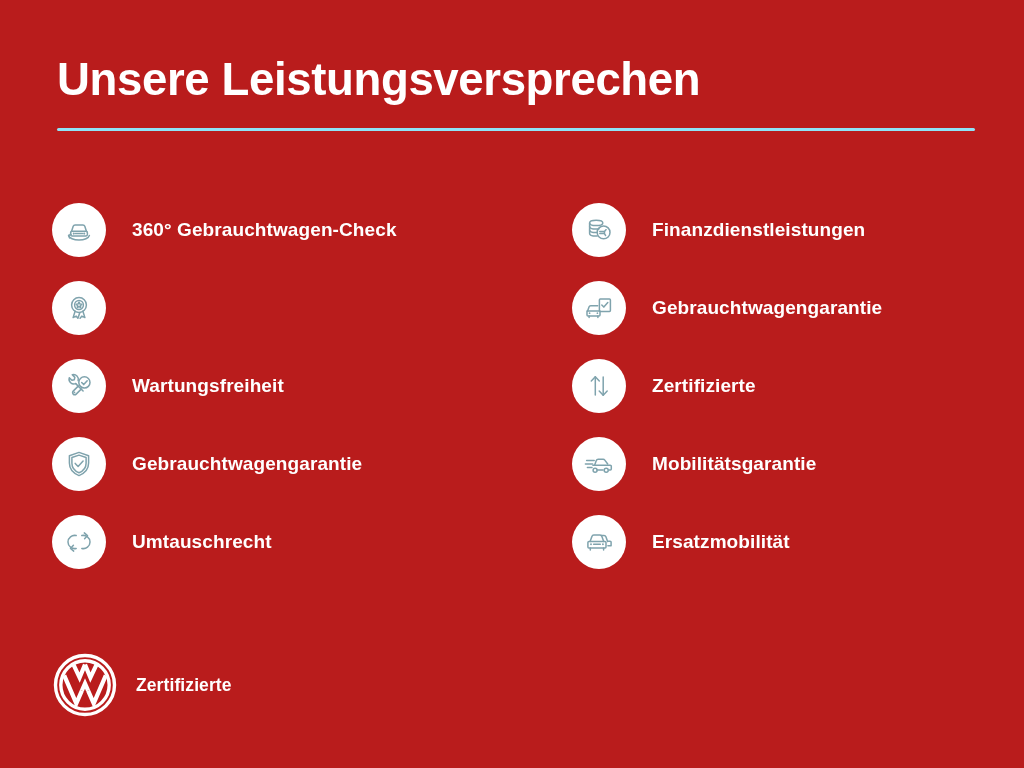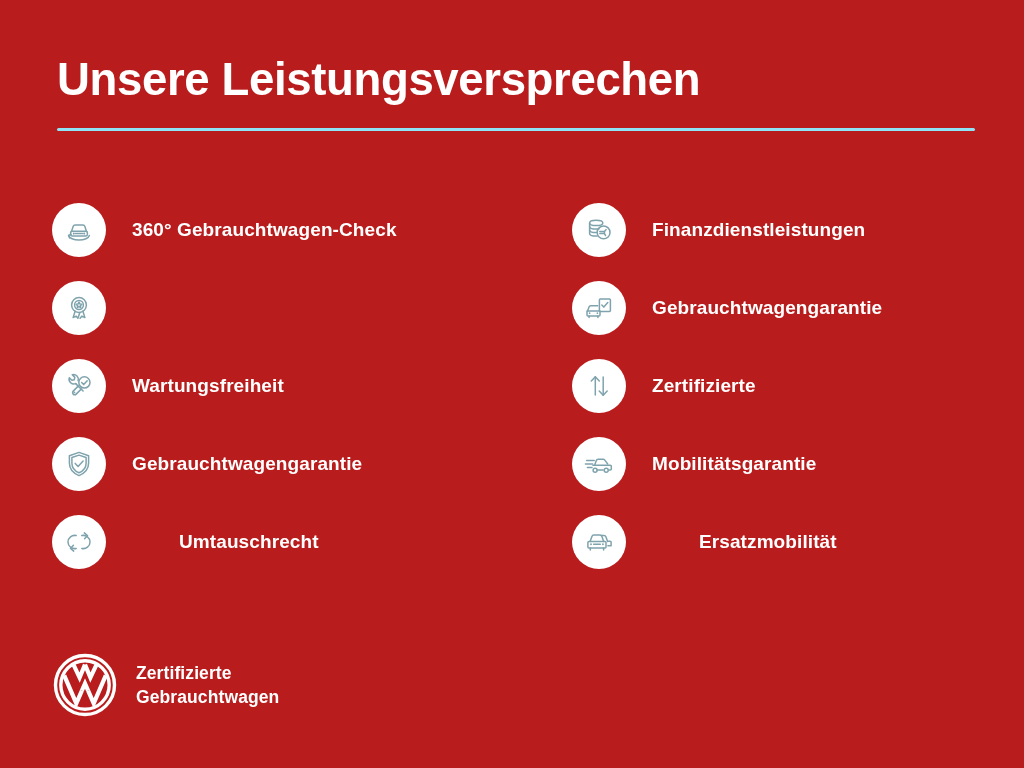--- a/index.html
+++ b/index.html
@@ -69,21 +69,21 @@
   #promise-column-left  { left: 52px; }
   #promise-column-right { left: 572px; }
 
   .promise-item {
     position: relative;
     height: 54px;
     margin-bottom: 24px;
     display: flex;
     align-items: center;
   }
-  .promise-item:last-child { margin-bottom: 0; gap: 47px; }
+  .promise-item:last-child { margin-bottom: 0; }
 
   .promise-icon {
     flex: 0 0 auto;
     width: 54px;
     height: 54px;
     border-radius: 50%;
     background: #ffffff;
     display: flex;
     align-items: center;
     justify-content: center;
@@ -316,17 +316,16 @@
         <circle class="vw-ring" cx="33" cy="33" r="24.2" stroke-width="2.6"></circle>
         <path class="vw-stroke" d="M33 12.6 L38.4 25.6 L44.4 12.9"></path>
         <path class="vw-stroke" d="M21.6 12.9 L27.6 25.6 L33 12.6"></path>
         <path class="vw-stroke" d="M12.2 23.4 L24.3 51.4 L29.9 38.6"></path>
         <path class="vw-stroke" d="M29.9 38.6 L33 31.5 L36.1 38.6"></path>
         <path class="vw-stroke" d="M36.1 38.6 L41.7 51.4 L53.8 23.4"></path>
       </svg>
     </span>
     <div id="brand-text">
       <span>Zertifizierte</span>
-      <span>Gebrauchtwagen</span>
     </div>
   </div>
 
 </div>
 
 </body></html>

